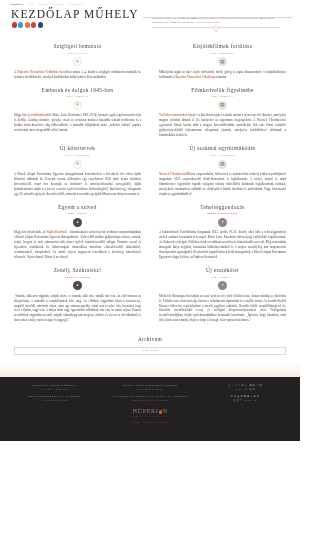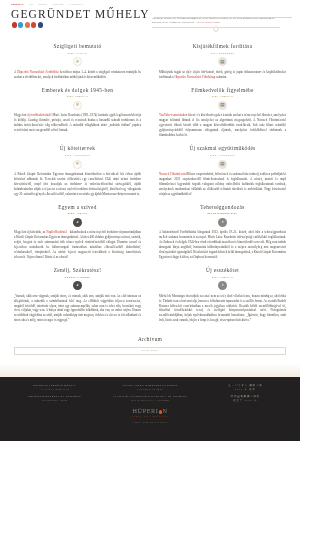--- a/index.html
+++ b/index.html
@@ -243,21 +243,21 @@
 
   <nav class="topnav">
     <span class="nav-item active">KEZDŐLAP</span>
     <span class="nav-item">HÍR</span>
     <span class="nav-item">MŰHELY</span>
     <span class="nav-item">KÖNYVEK</span>
     <span class="nav-item">KAPCSOLAT</span>
   </nav>
 
   <div class="brand-row">
-    <div class="brand">GEGRÜNDET MŰHELY</div>
+    <div class="brand">KEZDŐLAP MŰHELY</div>
     <div class="brand-rule"></div>
   </div>
 
   <div class="social">
     <span class="s" style="background:#c0392b"></span>
     <span class="s" style="background:#2f9fd6"></span>
     <span class="s" style="background:#e8714a"></span>
     <span class="s" style="background:#d2453a"></span>
     <span class="s" style="background:#2c4a7c"></span>
   </div>

